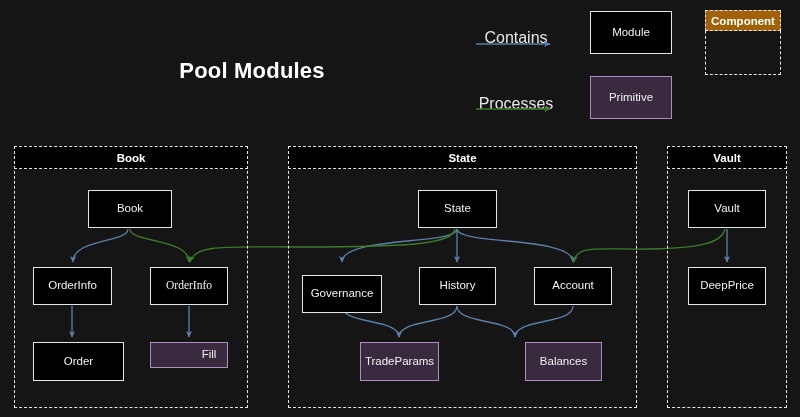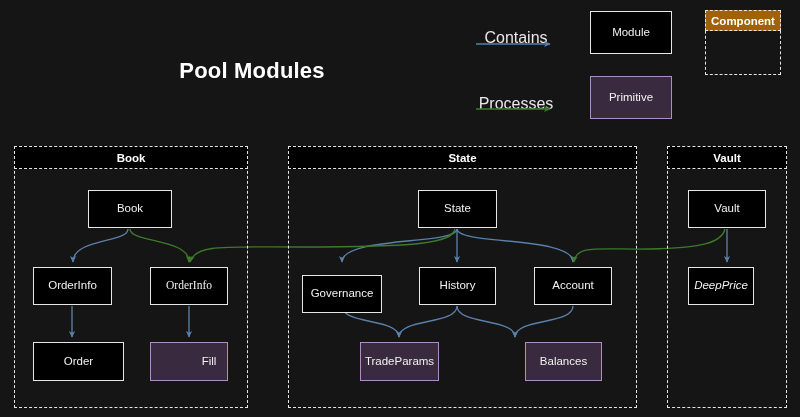--- a/index.html
+++ b/index.html
@@ -187,24 +187,24 @@
       <div class="cluster" style="left: 288px; top: 146px; width: 349px; height: 262px;"></div>
       <div class="cluster-title" style="left: 288px; top: 146px; width: 349px; height: 23px;">State</div>
       <div class="cluster" style="left: 667px; top: 146px; width: 120px; height: 262px;"></div>
       <div class="cluster-title" style="left: 667px; top: 146px; width: 120px; height: 23px;">Vault</div>
     </div>
   <div id="node-layer">
       <div class="node module" style="left: 88px; top: 190px; width: 84px; height: 38px;">Book</div>
       <div class="node module" style="left: 33px; top: 267px; width: 79px; height: 38px;">OrderInfo</div>
       <div class="node module" style="left: 150px; top: 267px; width: 78px; height: 38px; font-family: Liberation Serif, serif;">OrderInfo</div>
       <div class="node module" style="left: 33px; top: 342px; width: 91px; height: 39px;">Order</div>
-      <div class="node primitive" style="left: 150px; top: 342px; width: 78px; height: 39px; padding-left: 40px;">Fill</div>
+      <div class="node primitive" style="left: 150px; top: 342px; width: 78px; height: 26px; padding-left: 40px;">Fill</div>
       <div class="node module" style="left: 418px; top: 190px; width: 79px; height: 38px;">State</div>
       <div class="node module" style="left: 302px; top: 267px; width: 80px; height: 38px; margin-top: 8px;">Governance</div>
       <div class="node module" style="left: 419px; top: 267px; width: 77px; height: 38px;">History</div>
       <div class="node module" style="left: 534px; top: 267px; width: 78px; height: 38px;">Account</div>
       <div class="node primitive" style="left: 360px; top: 342px; width: 79px; height: 39px;">TradeParams</div>
       <div class="node primitive" style="left: 477px; top: 342px; width: 77px; height: 39px; margin-left: 48px;">Balances</div>
       <div class="node module" style="left: 688px; top: 190px; width: 78px; height: 38px;">Vault</div>
-      <div class="node module" style="left: 688px; top: 267px; width: 66px; height: 38px; font-style: italic;">DeepPrice</div>
+      <div class="node module" style="left: 688px; top: 267px; width: 78px; height: 38px;">DeepPrice</div>
     </div>
 
 </div>
 
 </body></html>

